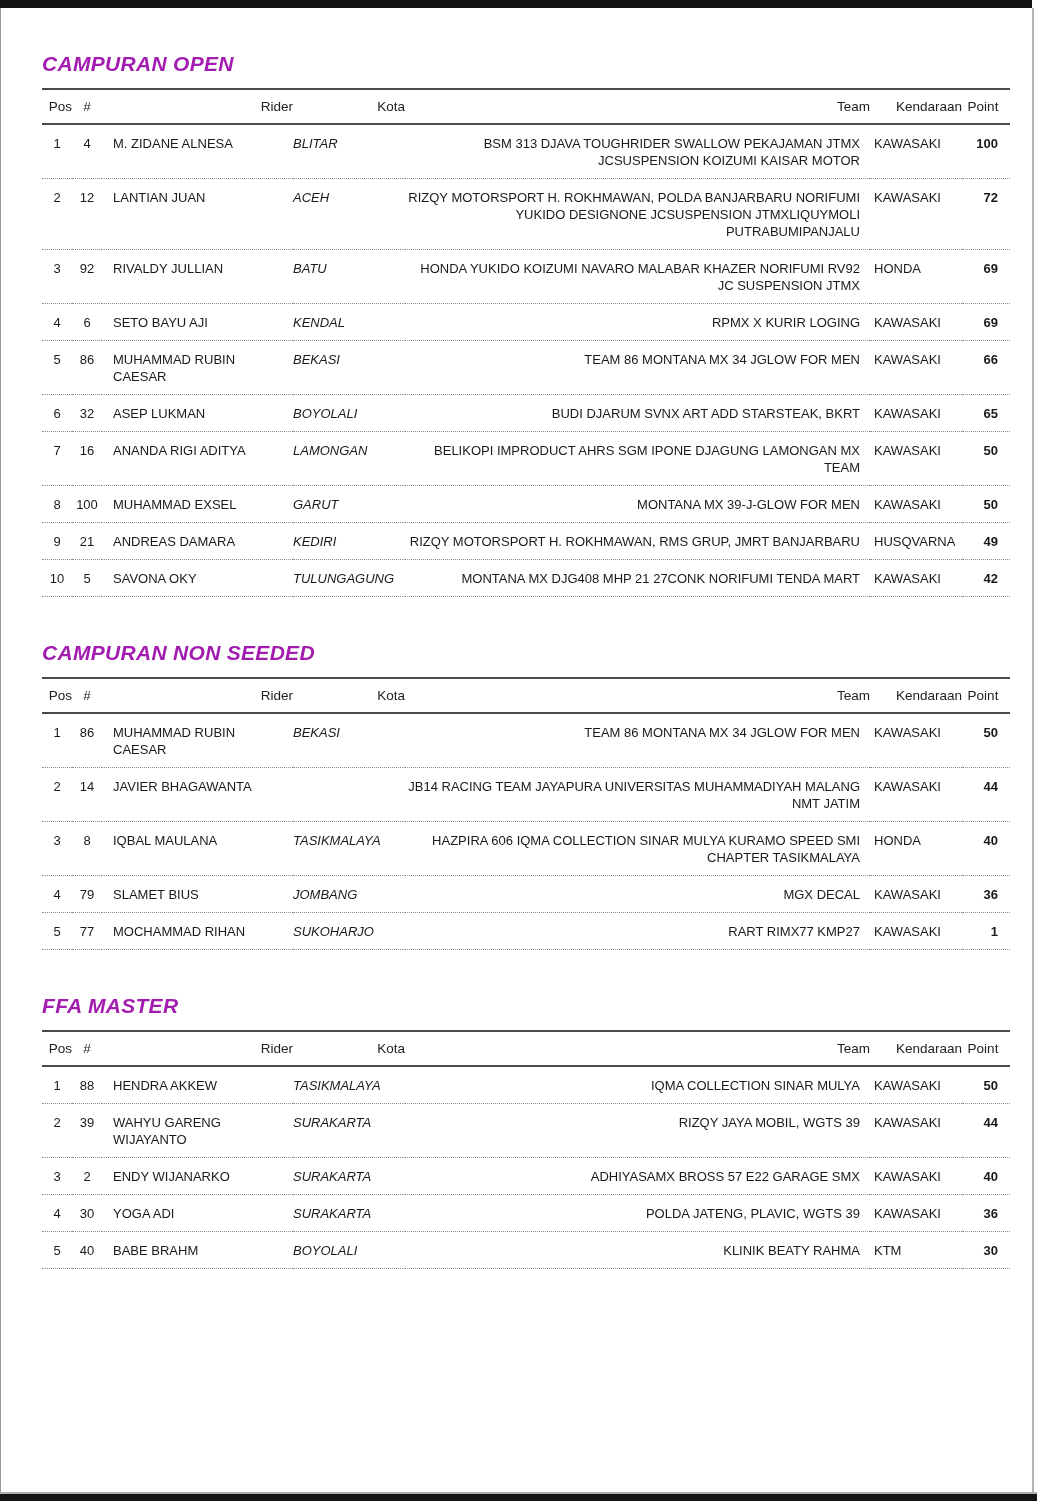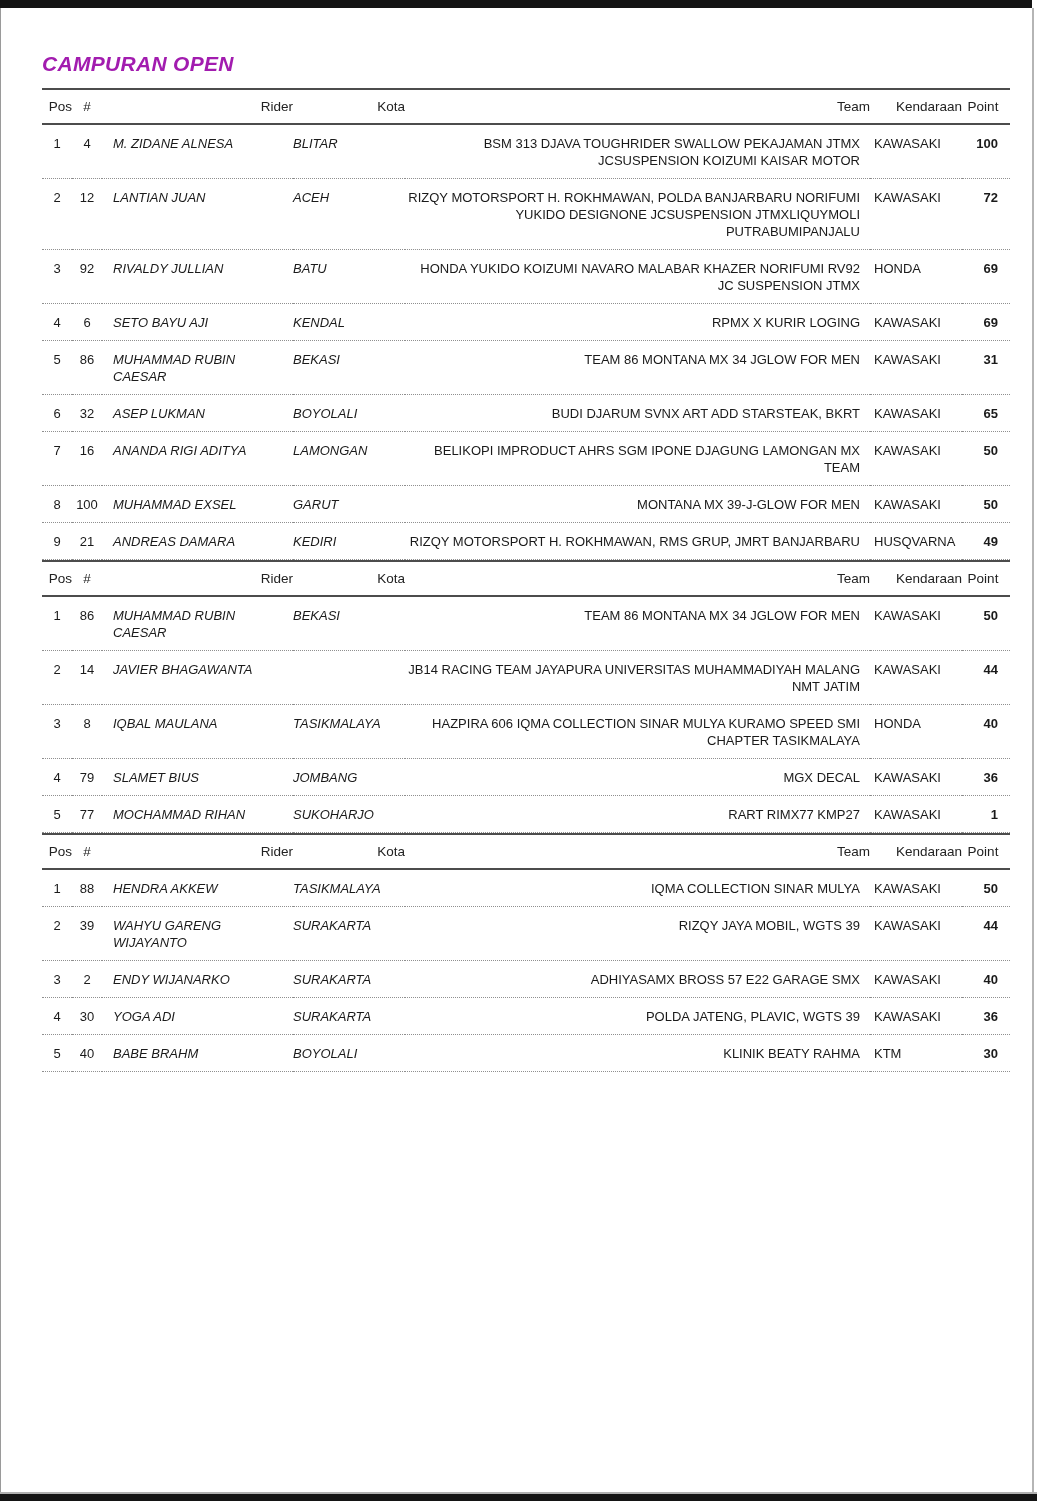--- a/index.html
+++ b/index.html
@@ -60,21 +60,21 @@
   thead th.h-point { text-align: center; padding-right: 6px; }
   tbody td {
     border-bottom: 1px dotted #8f8f8f;
     vertical-align: top;
     font-size: 13px; line-height: 17px;
     padding: 10px 0 9px 0;
     word-wrap: break-word;
   }
   td.d-pos   { text-align: center; }
   td.d-num   { text-align: center; }
-  td.d-rider { padding-left: 11px; padding-right: 14px; font-style: italic; }
+  td.d-rider { padding-left: 11px; padding-right: 14px; }
   td.d-kota  { padding-right: 6px; font-style: italic; }
   td.d-team  { padding-right: 10px; text-align: right; }
   td.d-kendaraan { padding-left: 4px; padding-right: 4px; }
   td.d-point { text-align: right; font-weight: bold; padding-right: 12px; }
 </style>
 </head>
 <body>
 
 <div class="top-bar"></div>
 <div class="left-edge-line"></div>
@@ -142,21 +142,21 @@
     <td class="d-kendaraan">KAWASAKI</td>
     <td class="d-point">69</td>
   </tr>
           <tr>
     <td class="d-pos">5</td>
     <td class="d-num">86</td>
     <td class="d-rider">MUHAMMAD RUBIN CAESAR</td>
     <td class="d-kota">BEKASI</td>
     <td class="d-team">TEAM 86 MONTANA MX 34 JGLOW FOR MEN</td>
     <td class="d-kendaraan">KAWASAKI</td>
-    <td class="d-point">31</td>
+    <td class="d-point">66</td>
   </tr>
           <tr>
     <td class="d-pos">6</td>
     <td class="d-num">32</td>
     <td class="d-rider">ASEP LUKMAN</td>
     <td class="d-kota">BOYOLALI</td>
     <td class="d-team">BUDI DJARUM SVNX ART ADD STARSTEAK, BKRT</td>
     <td class="d-kendaraan">KAWASAKI</td>
     <td class="d-point">65</td>
   </tr>
@@ -180,24 +180,34 @@
   </tr>
           <tr>
     <td class="d-pos">9</td>
     <td class="d-num">21</td>
     <td class="d-rider">ANDREAS DAMARA</td>
     <td class="d-kota">KEDIRI</td>
     <td class="d-team">RIZQY MOTORSPORT H. ROKHMAWAN, RMS GRUP, JMRT BANJARBARU</td>
     <td class="d-kendaraan">HUSQVARNA</td>
     <td class="d-point">49</td>
   </tr>
+          <tr>
+    <td class="d-pos">10</td>
+    <td class="d-num">5</td>
+    <td class="d-rider">SAVONA OKY</td>
+    <td class="d-kota">TULUNGAGUNG</td>
+    <td class="d-team">MONTANA MX DJG408 MHP 21 27CONK NORIFUMI TENDA MART</td>
+    <td class="d-kendaraan">KAWASAKI</td>
+    <td class="d-point">42</td>
+  </tr>
         </tbody>
     </table>
   </section>
     <section>
+    <h2 class="section-title">CAMPURAN NON SEEDED</h2>
     <table class="results">
       <colgroup>
         <col class="c-pos">
           <col class="c-num">
           <col class="c-rider">
           <col class="c-kota">
         <col class="c-team">
           <col class="c-kendaraan">
           <col class="c-point">
       </colgroup>
@@ -255,20 +265,21 @@
     <td class="d-rider">MOCHAMMAD RIHAN</td>
     <td class="d-kota">SUKOHARJO</td>
     <td class="d-team">RART RIMX77 KMP27</td>
     <td class="d-kendaraan">KAWASAKI</td>
     <td class="d-point">1</td>
   </tr>
         </tbody>
     </table>
   </section>
     <section>
+    <h2 class="section-title">FFA MASTER</h2>
     <table class="results">
       <colgroup>
         <col class="c-pos">
           <col class="c-num">
           <col class="c-rider">
           <col class="c-kota">
         <col class="c-team">
           <col class="c-kendaraan">
           <col class="c-point">
       </colgroup>

